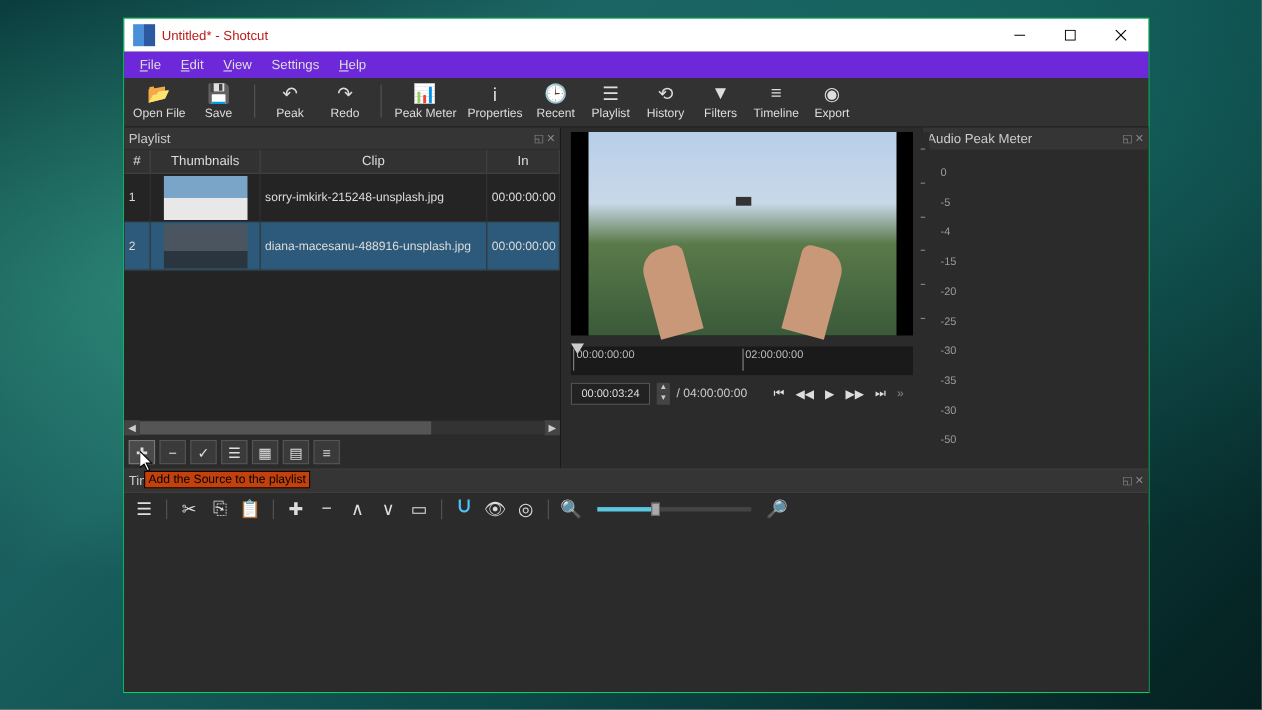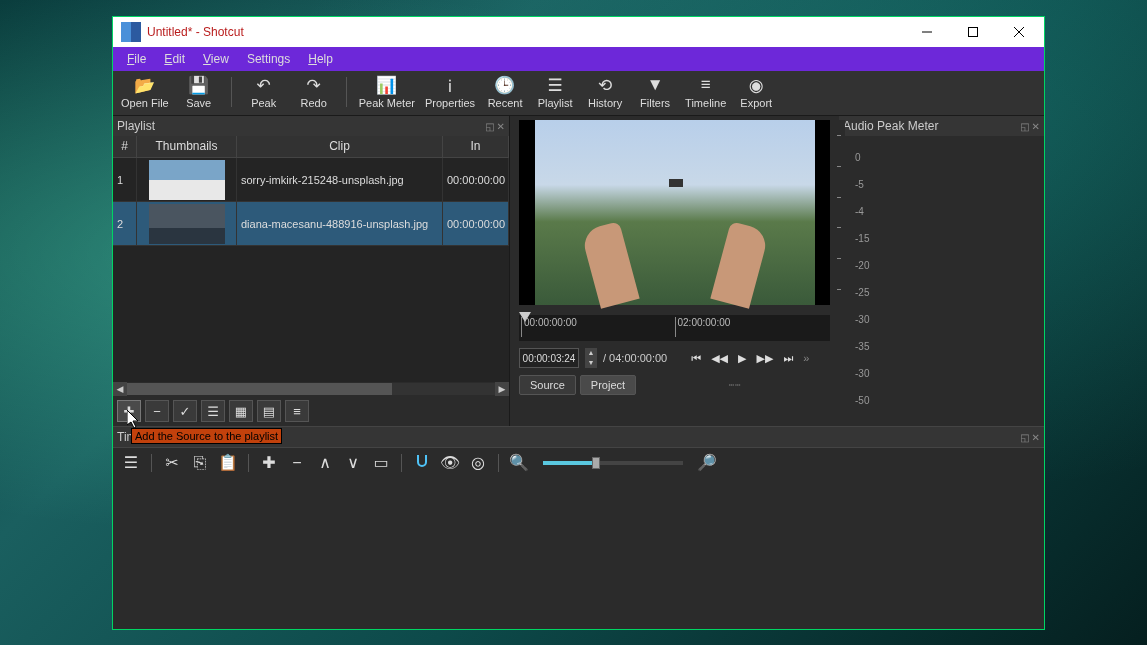--- a/index.html
+++ b/index.html
@@ -53,21 +53,21 @@
 .hand-l { left: 55px; border-radius: 20px 8px 0 0; transform: rotate(-15deg); }
 .hand-r { right: 55px; border-radius: 8px 20px 0 0; transform: rotate(15deg); }
 .drone { position: absolute; top: 32%; left: 48%; width: 14px; height: 8px; background: #333; }
 .preview-ticks { width: 8px; background: #2b2b2b; position: absolute; right: -10px; top: 0; bottom: 0; display: flex; flex-direction: column; justify-content: space-around; }
 .preview-ticks span { display: block; width: 4px; height: 1px; background: #888; }
 .preview-ruler { height: 26px; background: #1a1a1a; margin: 10px 5px 2px 5px; position: relative; color: #bbb; font-size: 10px; }
 .ruler-mark { position: absolute; top: 2px; border-left: 1px solid #888; padding-left: 2px; height: 20px; }
 .ruler-handle { position: absolute; left: 0; top: -3px; width: 12px; height: 12px; }
 .ruler-handle svg { fill: #ccc; }
 .transport { height: 26px; display: flex; align-items: center; gap: 6px; padding: 0 5px; margin: 2px 0; }
-.tc-input { width: 60px; height: 20px; background: #222; border: 1px solid #555; color: #ddd; font-size: 10px; text-align: center; }
+.tc-input { width: 72px; height: 20px; background: #222; border: 1px solid #555; color: #ddd; font-size: 10px; text-align: center; }
 .tc-spin { width: 12px; height: 20px; display: flex; flex-direction: column; }
 .tc-spin div { flex: 1; background: #444; color: #ccc; font-size: 7px; text-align: center; line-height: 9px; }
 .tc-total { color: #ccc; font-size: 11px; }
 .trans-btns { display: flex; gap: 10px; margin-left: 18px; }
 .tb { color: #ddd; font-size: 11px; }
 .tabs-row { height: 26px; display: flex; align-items: center; gap: 4px; padding: 0 5px 2px 5px; justify-content: flex-start; }
 .tab-btn { padding: 3px 10px; background: #3a3a3a; border: 1px solid #555; color: #ddd; font-size: 11px; border-radius: 2px; }
 .tab-btn.active { background: #4a4a4a; }
 .drag-handle { color: #666; font-size: 9px; text-align: center; flex: 1; letter-spacing: 1px; }
 .meter-panel { width: 205px; background: #2b2b2b; display: flex; flex-direction: column; }
@@ -263,25 +263,20 @@
           <span class="tc-total">/ 04:00:00:00</span>
           <div class="trans-btns">
             <div class="tb">⏮</div>
             <div class="tb">◀◀</div>
             <div class="tb">▶</div>
             <div class="tb">▶▶</div>
             <div class="tb">⏭</div>
             <div class="tb" style="color:#888">»</div>
           </div>
         </div>
-        <div class="tabs-row">
-          <div class="tab-btn">Source</div>
-          <div class="tab-btn active">Project</div>
-          <div class="drag-handle">┅┅</div>
-        </div>
       </div>
 
       <div class="meter-panel">
         <div class="panel-header">
           <span>Audio Peak Meter</span>
           <span class="panel-header-icons">
               <span>◱</span> 
               <span>✕</span>
             </span>
         </div>

